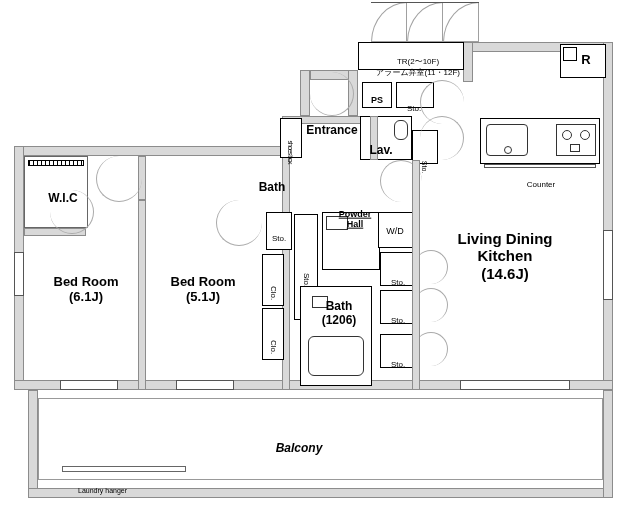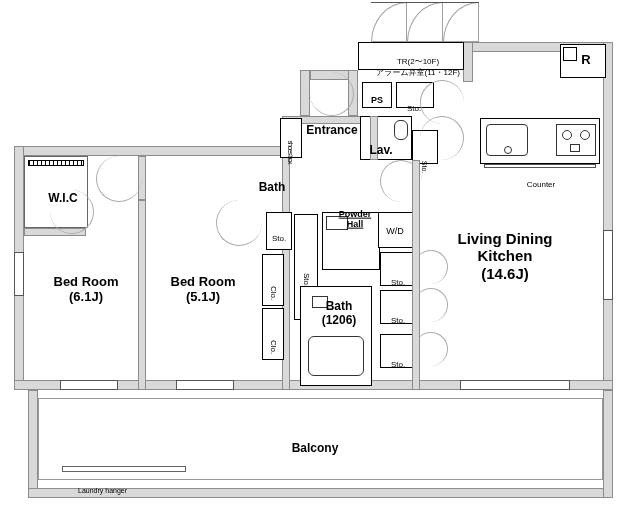--- a/index.html
+++ b/index.html
@@ -168,19 +168,19 @@
   <div class="lbl txt-m ctr" style="left:339px;top:314px;font-weight:bold;">
     <span>Bath</span><br>
     <span>(1206)</span>
   </div>
 
   <div class="lbl txt-s ctr" style="left:355px;top:219px;font-weight:bold;text-decoration:underline;">
     <span>Powder</span><br>
     <span>Hall</span>
   </div>
 
-  <div class="lbl txt-m ctr" style="left:315px;top:449px;font-weight:bold;">Balcony</div>
+  <div class="lbl txt-m ctr" style="left:299px;top:449px;font-weight:bold;font-style:italic;">Balcony</div>
   <div class="lbl txt-m ctr" style="left:332px;top:131px;font-weight:bold;">Entrance</div>
   <div class="lbl txt-m ctr" style="left:272px;top:188px;font-weight:bold;">Bath</div>
   <div class="lbl txt-m ctr" style="left:63px;top:199px;font-weight:bold;">W.I.C</div>
   <div class="lbl txt-m ctr" style="left:381px;top:151px;font-weight:bold;">Lav.</div>
 
 </div>
 
 </body></html>

